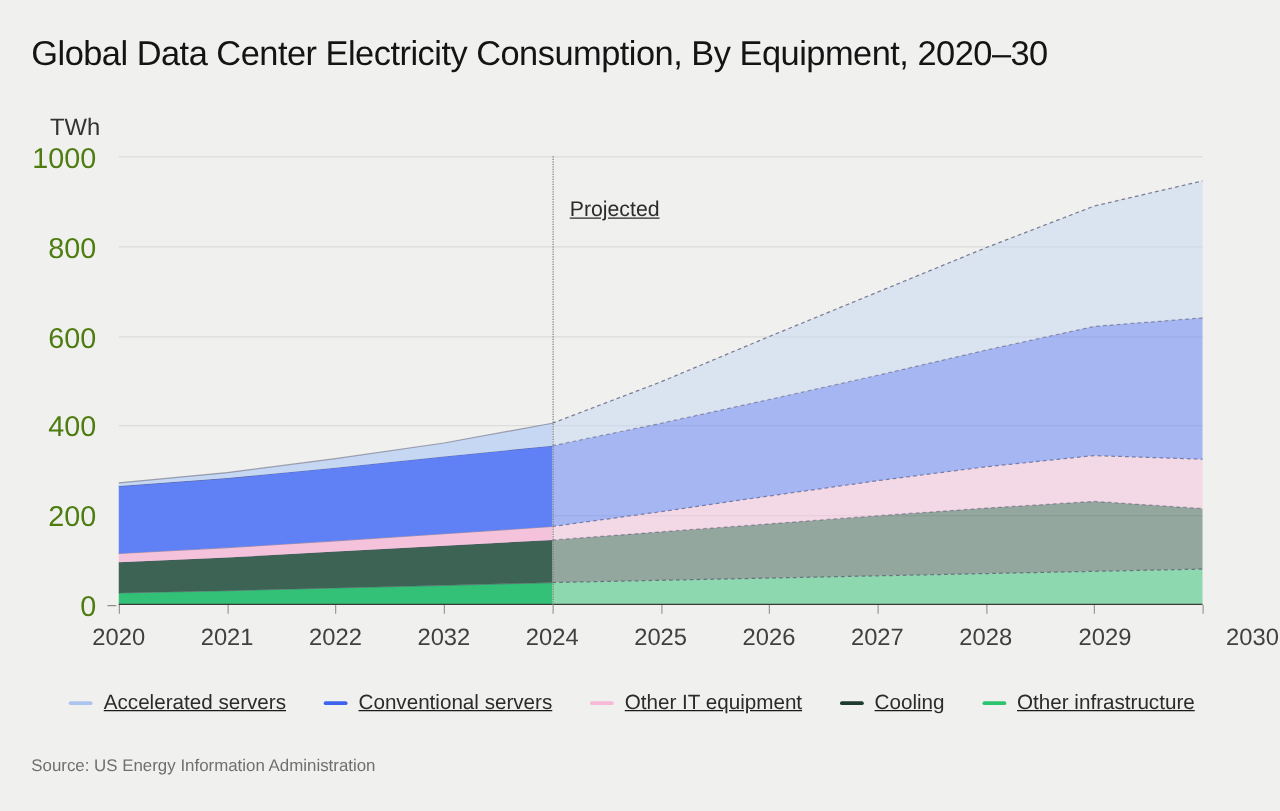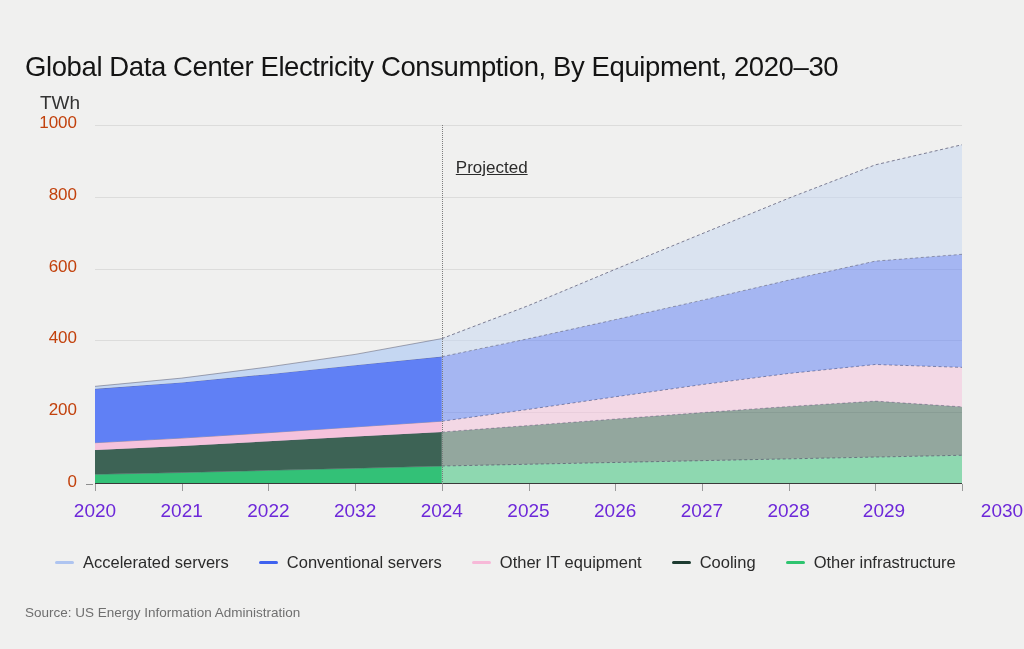--- a/index.html
+++ b/index.html
@@ -8,21 +8,21 @@
     width:1024px;height:649px;
     background:#f0f0ef;
     font-family:"Liberation Sans","DejaVu Sans",sans-serif;
     color:#1a1a1a;
     overflow:hidden;
     position:relative;
   }
   #chart-root{position:absolute;inset:0;}
 
   .title{
-    position:absolute;left:25px;top:51px;
+    position:absolute;left:25px;top:27px;
     font-size:27.5px;font-weight:400;letter-spacing:-0.4px;
     color:#141414;white-space:nowrap;
   }
 
   .yunit{
     position:absolute;left:40px;top:92px;
     font-size:19px;color:#333;letter-spacing:0px;
   }
 
   
@@ -35,30 +35,30 @@
     position:absolute;left:0;width:100%;
     height:1px;background:#dcdcdb;
   }
   .axis-base{
     position:absolute;left:0;width:100%;
     height:1px;background:#3a3a3a;bottom:0;
   }
   .ylabel{
     position:absolute;
     right:1030px; 
-    font-size:17px;color:#c2410c;
+    font-size:23px;color:#4d7c0f;
     text-align:right;white-space:nowrap;
   }
   .ytick{
     position:absolute;width:7px;height:1px;background:#8d8d8d;
   }
 
   .xlabel{
     position:absolute;top:500px;
-    font-size:19px;color:#6d28d9;
+    font-size:19px;color:#404040;
     transform:translateX(-50%);white-space:nowrap;
   }
   .xtick{
     position:absolute;top:484px;width:1px;height:7px;background:#9a9a9a;
   }
 
   .divider{
     position:absolute;top:125px;height:359px;width:0;
     border-left:1px dotted #7d7d7d;
   }
@@ -67,21 +67,21 @@
   }
 
   svg.areas{position:absolute;left:0;top:0;overflow:visible;}
 
   
   .legend{
     position:absolute;left:55px;top:553px;
     display:flex;align-items:center;gap:0px;
     font-size:16.5px;
   }
-  .legend-item{display:flex;align-items:center;margin-right:30px;}
+  .legend-item{display:flex;align-items:center;margin-right:30px;text-decoration:underline;}
   .legend-swatch{
     width:19px;height:3px;border-radius:2px;margin-right:9px;display:inline-block;
   }
   .legend-text{color:#2b2b2b;white-space:nowrap;}
 
   .source{
     position:absolute;left:25px;top:605px;
     font-size:13.5px;color:#6f6f6f;white-space:nowrap;
   }
 </style>

